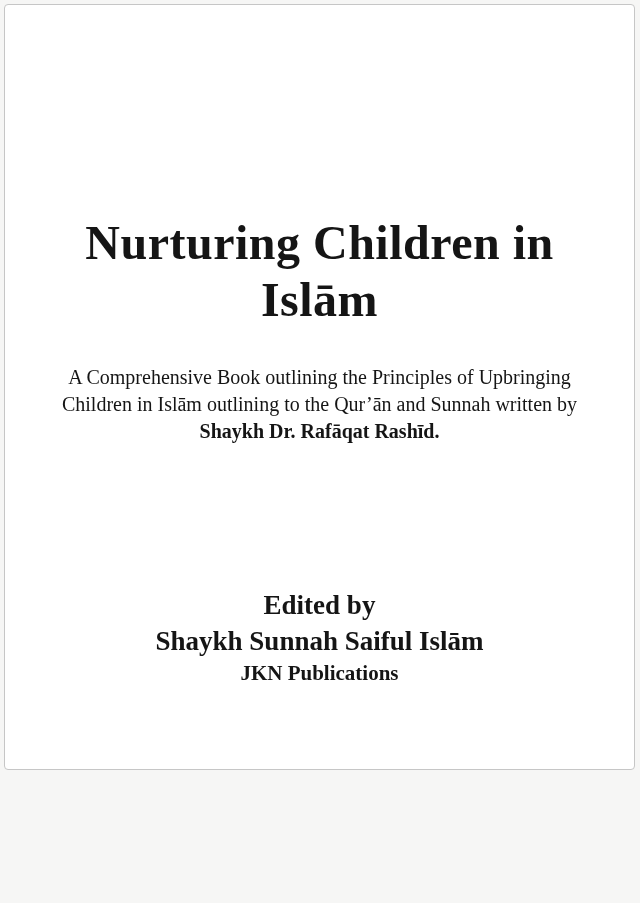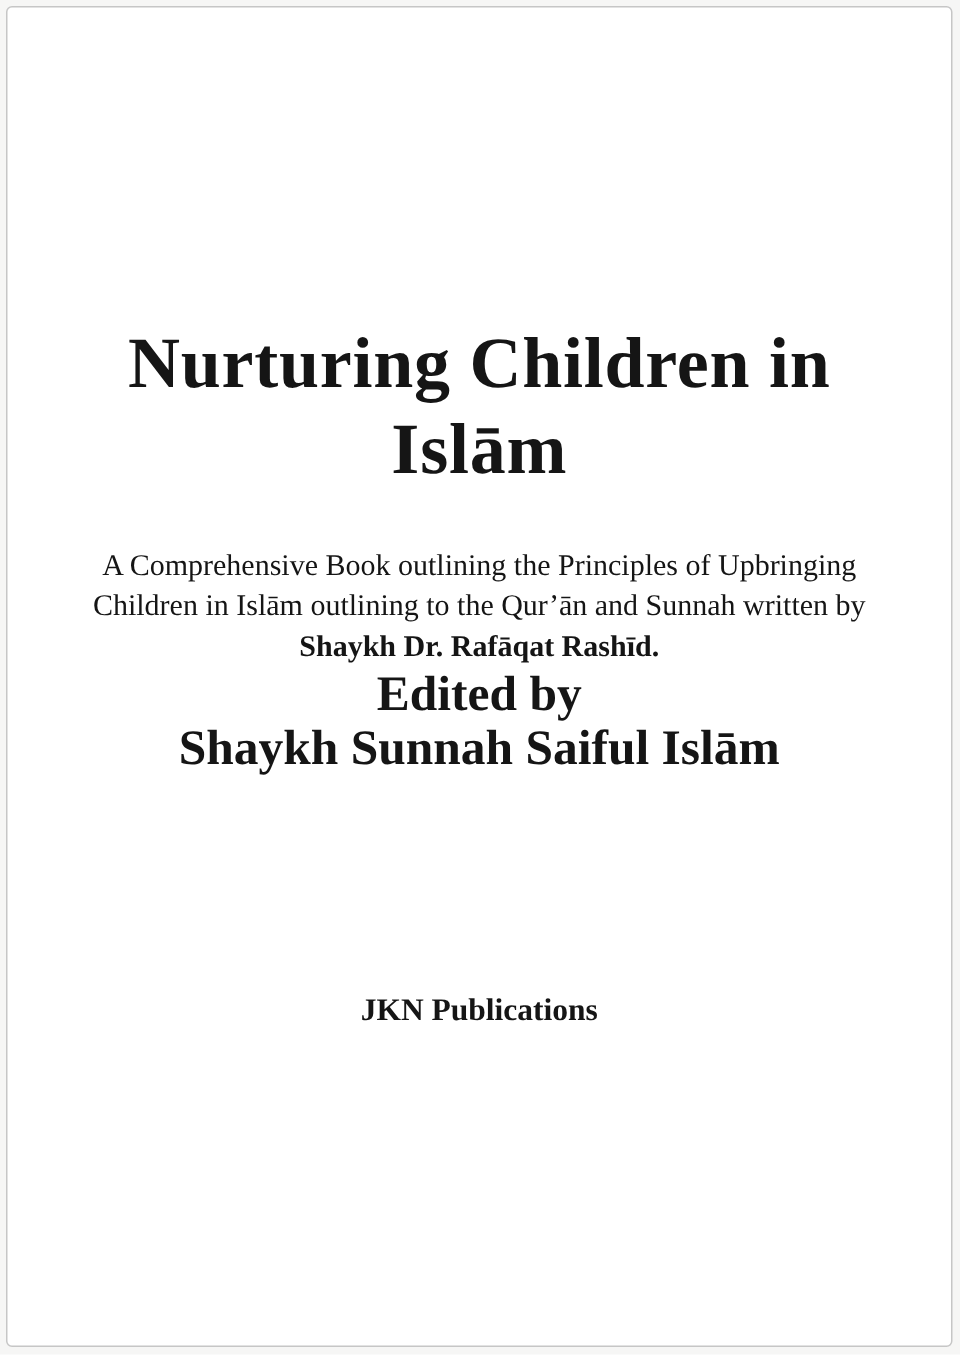--- a/index.html
+++ b/index.html
@@ -12,21 +12,21 @@
     background: #f6f6f5;
     position: relative;
     font-family: "Liberation Serif", "DejaVu Serif", serif;
     overflow: hidden;
   }
   .page {
     position: absolute;
     left: 4px;
     top: 4px;
     width: 631px;
-    height: 894px;
+    height: 766px;
     box-sizing: border-box;
     background: #ffffff;
     border: 1px solid #c6c6c6;
     border-radius: 4px;
     color: #151515;
     text-align: center;
   }
   .book-title {
     margin-top: 209px;
     font-size: 48px;
@@ -37,26 +37,26 @@
   .book-subtitle {
     margin-top: 36px;
     font-size: 20px;
     line-height: 27px;
     font-weight: normal;
   }
   .book-subtitle .author {
     font-weight: bold;
   }
   .editor-block {
-    font-size: 33px;
+    margin-top: 142px;
+    font-size: 27px;
     line-height: 36px;
     font-weight: bold;
   }
   .publisher-block {
-    margin-top: 142px;
     font-size: 21px;
     line-height: 28px;
     font-weight: bold;
   }
 </style>
 </head>
 <body>
 
 <div class="page">
 

